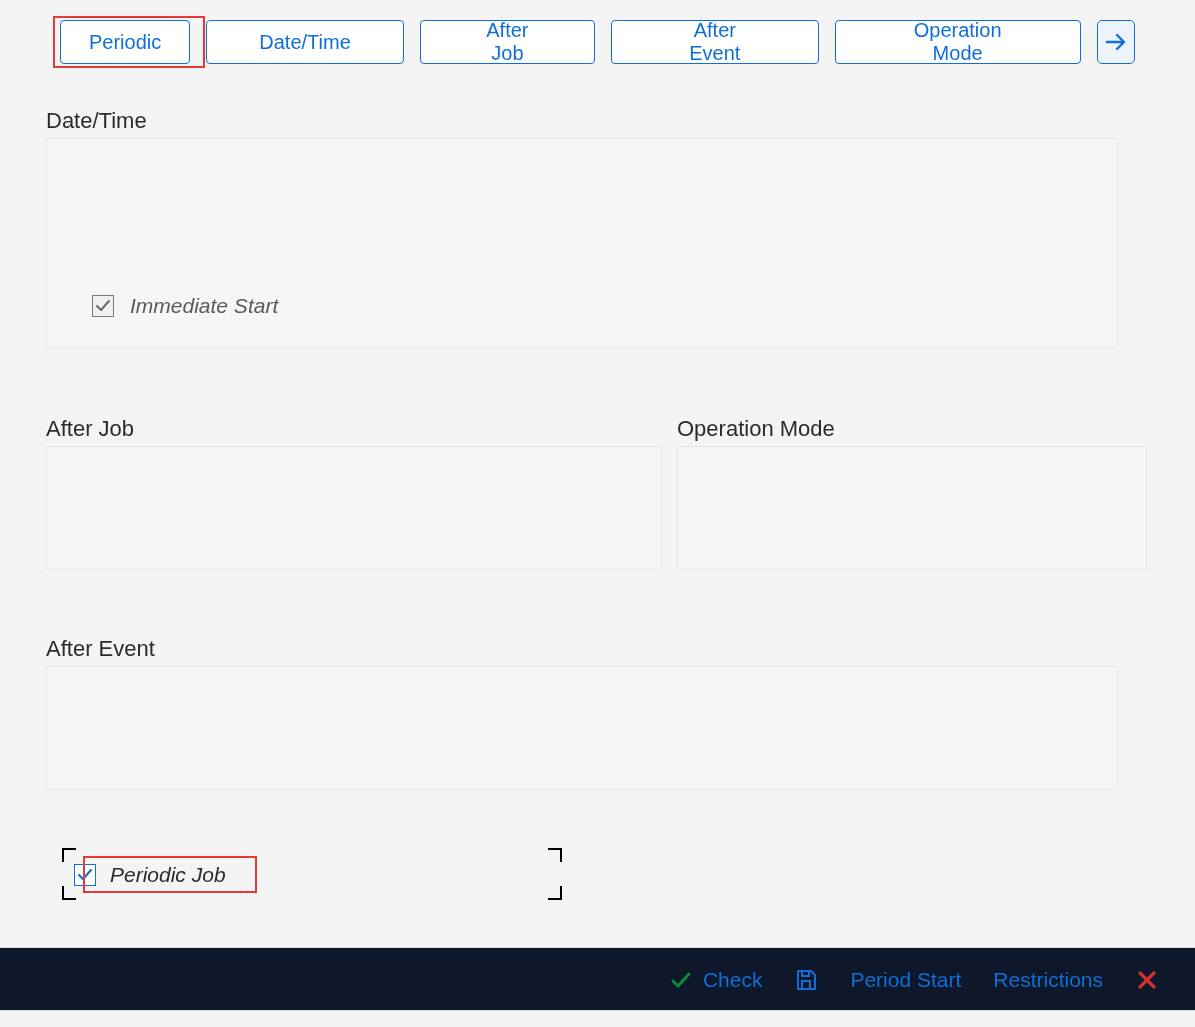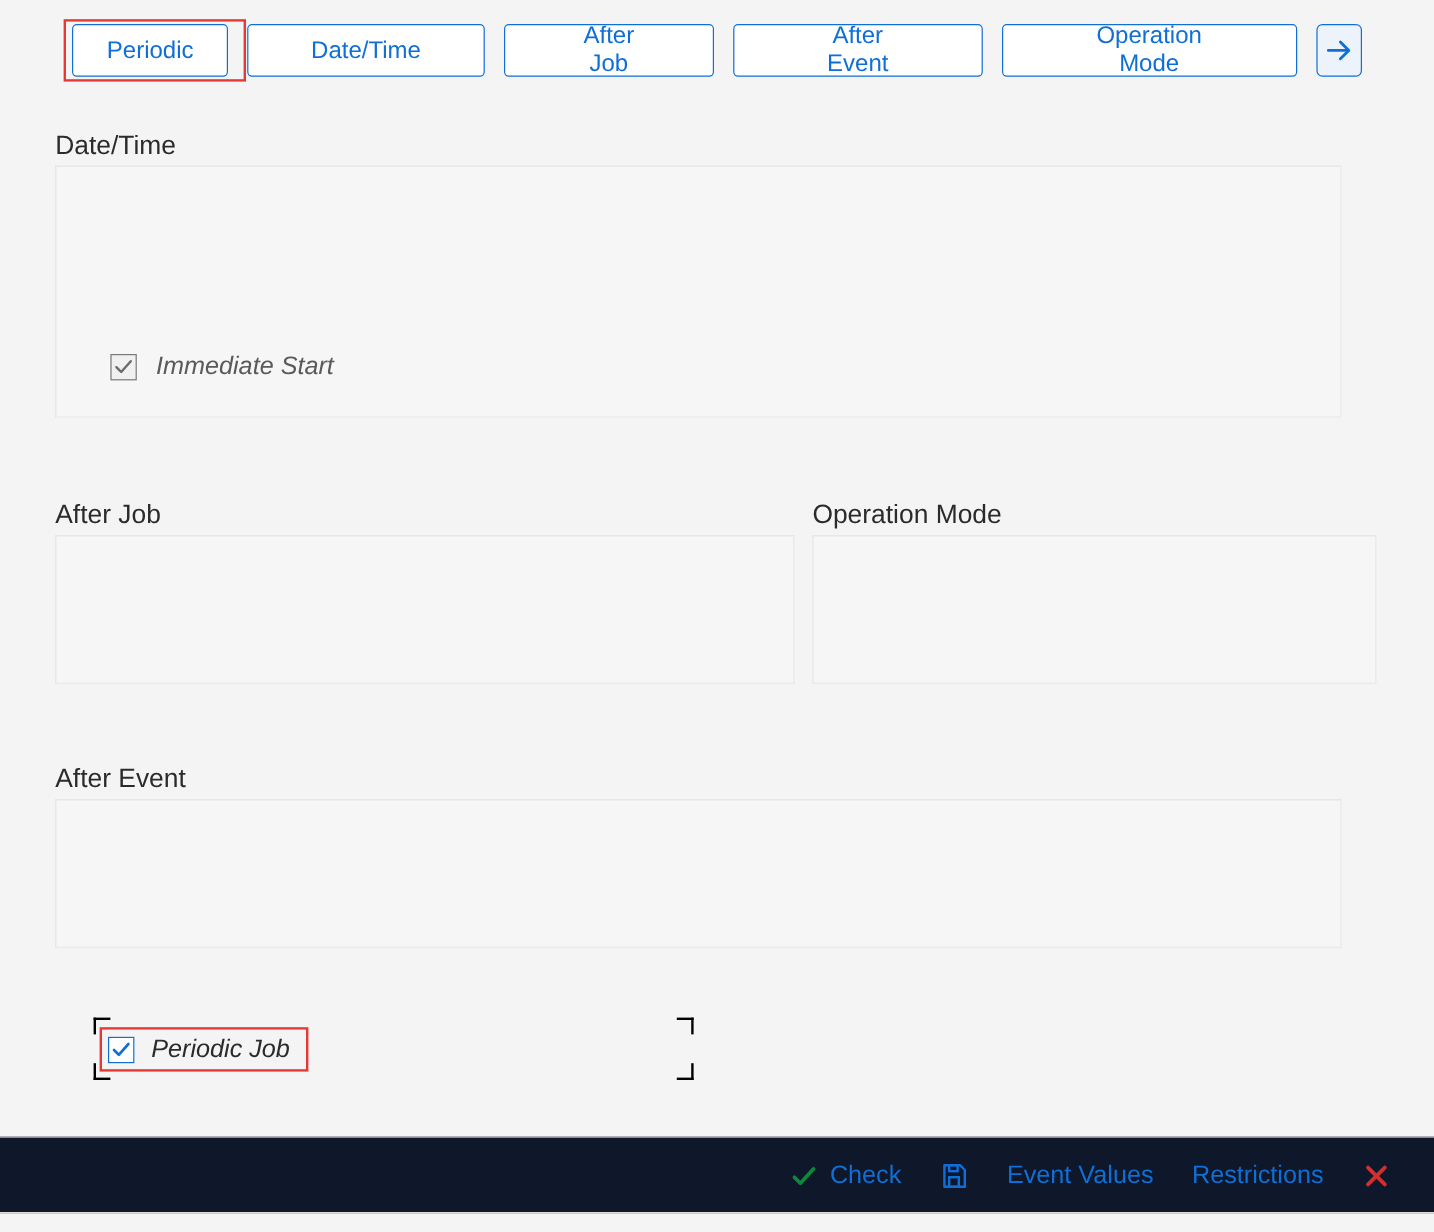--- a/index.html
+++ b/index.html
@@ -107,21 +107,21 @@
   #pnl-afterjob { top: 446px; left: 46px; width: 616px; height: 124px; }
   #lbl-opmode   { top: 416px; left: 677px; }
   #pnl-opmode   { top: 446px; left: 677px; width: 470px; height: 124px; }
   
   #lbl-afterevent { top: 636px; left: 46px; }
   #pnl-afterevent { top: 666px; left: 46px; width: 1072px; height: 124px; }
   
   .bracket-row {
     position: absolute;
     top: 848px;
-    left: 78px;
+    left: 62px;
     width: 500px;
     height: 52px;
   }
   .bracket {
     position: absolute;
     width: 14px;
     height: 14px;
     border-color: #000;
     border-style: solid;
     border-width: 0;
@@ -245,21 +245,21 @@
       <span>Check</span>
     </div>
     <div class="action save-icon">
       <svg width="24" height="24" viewBox="0 0 24 24">
         <path d="M4 3 H17 L21 7 V21 H4 Z" fill="none" stroke="#0f6fd6" stroke-width="2" stroke-linejoin="round"></path>
         <rect x="8" y="13" width="8" height="8" fill="none" stroke="#0f6fd6" stroke-width="2"></rect>
         <rect x="8" y="3" width="7" height="5" fill="none" stroke="#0f6fd6" stroke-width="2"></rect>
       </svg>
     </div>
     <div class="action">
-      <span>Event Values</span>
+      <span>Period Start</span>
     </div>
     <div class="action">
       <span>Restrictions</span>
     </div>
     <div class="action red">
       <svg width="24" height="24" viewBox="0 0 24 24">
         <path d="M5 5 L19 19" stroke-width="3.2" stroke-linecap="round"></path>
         <path d="M19 5 L5 19" stroke-width="3.2" stroke-linecap="round"></path>
       </svg>
     </div>

